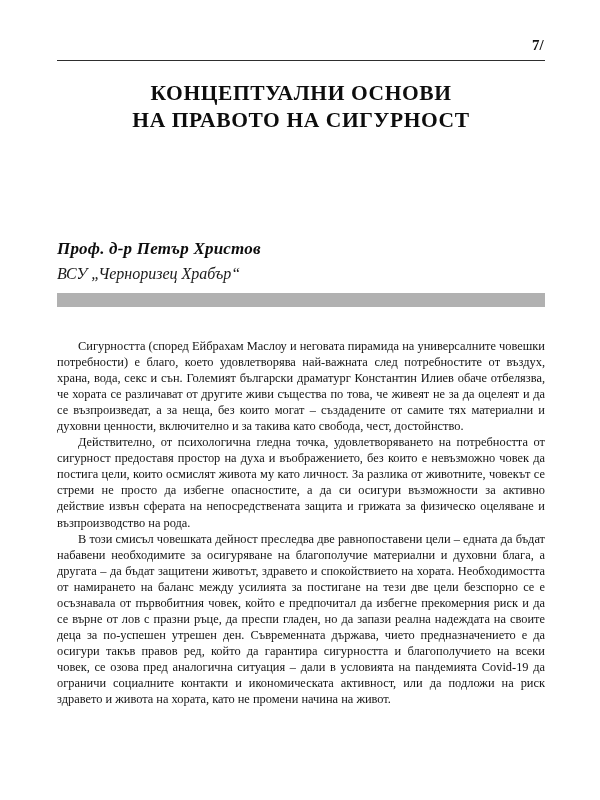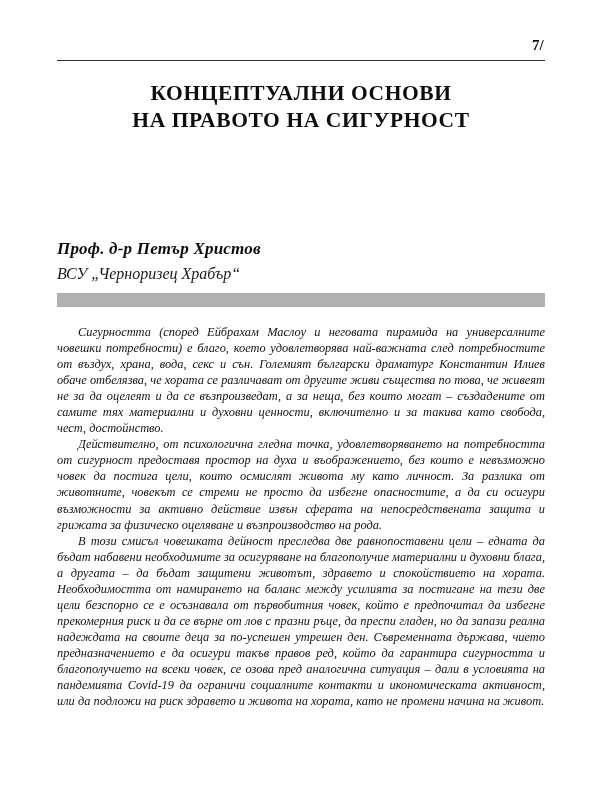--- a/index.html
+++ b/index.html
@@ -97,23 +97,22 @@
     top: 293px;
     width: 488px;
     height: 14px;
     background: #b1b1b1;
   }
 
   
   .body-column {
     position: absolute;
     left: 57px;
-    top: 324px;
+    top: 338px;
     width: 488px;
-    font-style: italic;
   }
   .body-paragraph {
     margin: 0;
     text-align: justify;
     text-justify: inter-word;
     text-indent: 21px;
     font-family: "Liberation Serif", "DejaVu Serif", serif;
     font-size: 12.4px;
     line-height: 16.05px;
     color: #141414;

